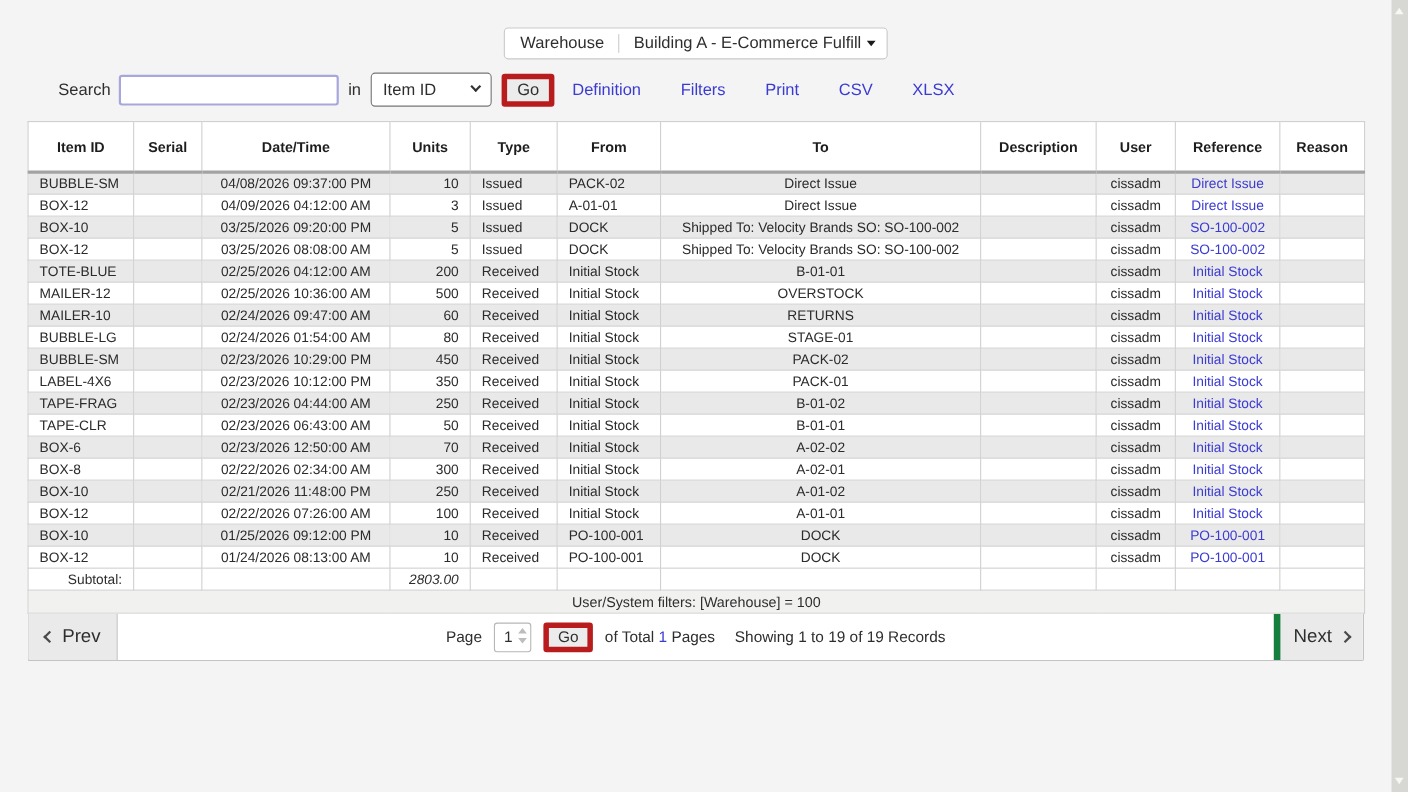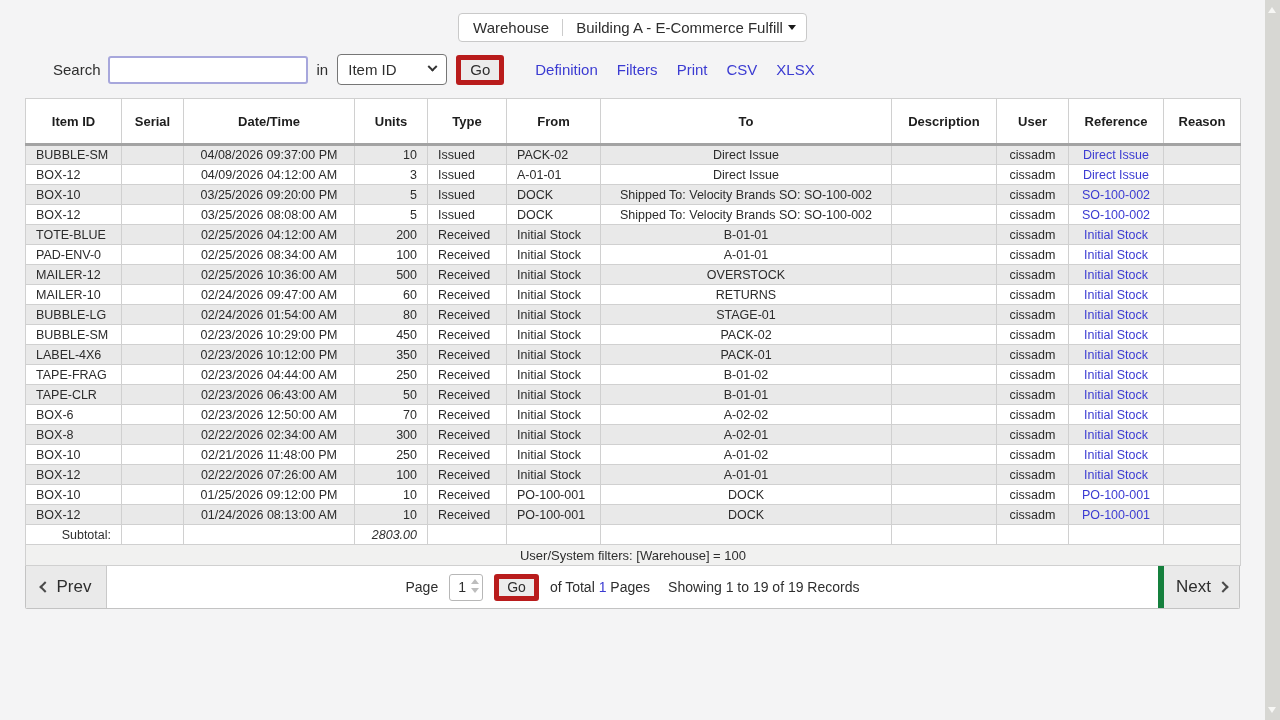--- a/index.html
+++ b/index.html
@@ -10,38 +10,38 @@
     background:var(--page-bg); color:#2e2e2e;
     font-family:"Liberation Sans","DejaVu Sans",sans-serif;
   }
   
   .scrollbar { position:absolute; top:0; right:0; width:15px; height:720px; background:#d7d7d3; }
   .sb-arrow { position:absolute; left:3px; width:0; height:0; border-left:4px solid transparent; border-right:4px solid transparent; }
   .sb-arrow.up { top:7px; border-bottom:6px solid #f7f7f5; }
   .sb-arrow.down { bottom:7px; border-top:6px solid #f7f7f5; }
 
   
-  .topbar { display:flex; justify-content:center; padding-top:13px; margin-right:15px; }
+  .topbar { display:flex; justify-content:center; padding-top:25px; margin-right:15px; }
   .wh-select { display:flex; align-items:center; height:29px; background:#fff; border:1px solid var(--border);
     border-radius:4px; padding:0 10px 0 14px; font-size:15px; cursor:pointer; }
   .wh-sep { width:1px; height:17px; background:#ccc; margin:0 13px; }
   .wh-caret { margin-left:5px; width:0; height:0; border-left:4px solid transparent; border-right:4px solid transparent; border-top:5px solid #1a1a1a; }
 
   
   .toolbar { display:flex; align-items:center; margin:12px 0 0 53px; font-size:15px; }
   .toolbar .lbl { margin-right:7px; }
   .search-input { width:200px; height:28px; border:2px solid #a7a7dc; border-radius:3px; background:#fff;
     margin-right:9px; padding:0 7px; font-size:15px; font-family:inherit; outline:none; }
   .in-lbl { margin-right:9px; }
   .field-select { width:110px; height:31px; background:#fff; border:1px solid #767676; border-radius:4px;
     display:flex; align-items:center; justify-content:space-between; padding:0 10px; margin-right:9px; cursor:pointer; }
   .sel-caret { width:7px; height:7px; border-right:2px solid #333; border-bottom:2px solid #333; transform:rotate(45deg) translate(-2px,-2px); }
   .btn { height:30px; padding:0 9px; background:#ececec; border:5px solid #b91c1c; border-radius:3px;
     font-size:15px; font-family:inherit; color:#2e2e2e; cursor:pointer; }
-  .links { display:flex; gap:19px; margin-left:31px; }
+  .links { display:flex; gap:36px; margin-left:16px; }
   .links .link { color:var(--link-blue); cursor:pointer; }
 
   
   .table-wrap { margin:13px 0 0 25px; }
   table { border-collapse:collapse; table-layout:fixed; width:1215px; background:#fff; font-size:12.5px; }
   col.c1{width:96px} col.c2{width:62px} col.c3{width:171px} col.c4{width:73px} col.c5{width:79px}
   col.c6{width:94px} col.c7{width:291px} col.c8{width:105px} col.c9{width:72px} col.c10{width:95px} col.c11{width:77px}
   th, td { border:1px solid #d0d0d0; padding:0 10px; height:20px; overflow:hidden; white-space:nowrap; }
   table { border:1px solid #c3c3c3; }
   th { height:46px; font-size:13px; font-weight:bold; color:#1d1d1d; text-align:center;
@@ -205,33 +205,20 @@
           <td>200</td>
           <td>Received</td>
           <td>Initial Stock</td>
           <td>B-01-01</td>
           <td></td>
           <td>cissadm</td>
           <td><span class="ref-link">Initial Stock</span></td>
           <td></td>
         </tr>
         <tr>
-          <td>PAD-ENV-0</td>
-          <td></td>
-          <td>02/25/2026 08:34:00 AM</td>
-          <td>100</td>
-          <td>Received</td>
-          <td>Initial Stock</td>
-          <td>A-01-01</td>
-          <td></td>
-          <td>cissadm</td>
-          <td><span class="ref-link">Initial Stock</span></td>
-          <td></td>
-        </tr>
-        <tr>
           <td>MAILER-12</td>
           <td></td>
           <td>02/25/2026 10:36:00 AM</td>
           <td>500</td>
           <td>Received</td>
           <td>Initial Stock</td>
           <td>OVERSTOCK</td>
           <td></td>
           <td>cissadm</td>
           <td><span class="ref-link">Initial Stock</span></td>

